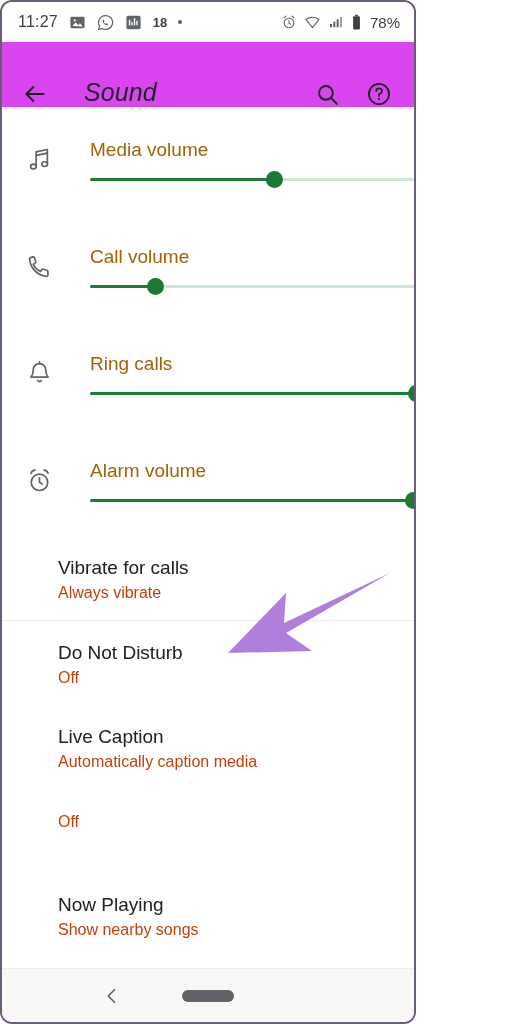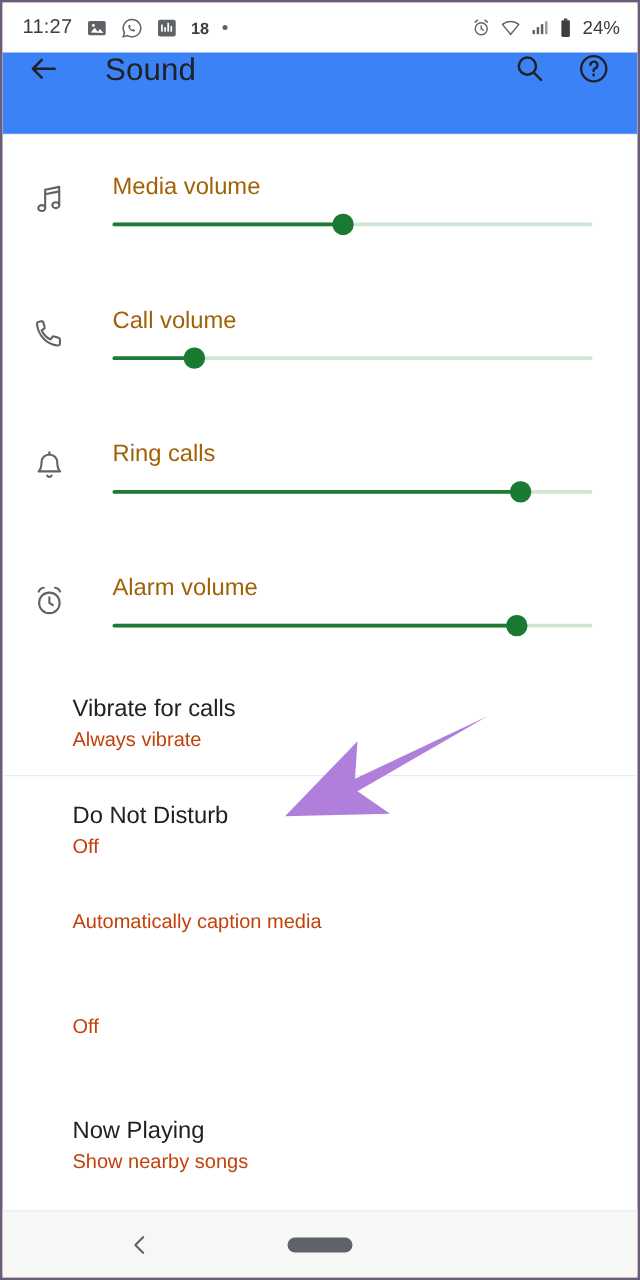--- a/index.html
+++ b/index.html
@@ -3,27 +3,28 @@
 <meta charset="utf-8">
 <style>
   * { box-sizing: border-box; margin: 0; padding: 0; }
   html, body {
     width: 512px; height: 1024px;
     font-family: "Liberation Sans", sans-serif;
     background: #ffffff;
   }
   #screen {
     position: relative;
-    width: 512px; height: 1024px;
+    width: 416px; height: 1024px;
     background: #ffffff;
     border-left: 2px solid #6c5c77;
     border-right: 2px solid #6c5c77;
     border-top: 2px solid #6c5c77;
     border-bottom: 2px solid #6c5c77;
     overflow: hidden;
+    border-radius: 12px;
   }
 
   
   .statusbar {
     height: 40px;
     display: flex; align-items: center;
     padding: 0 14px 0 16px;
     background: #ffffff;
   }
   .status-left { display: flex; align-items: center; gap: 11px; flex: 1; }
@@ -35,24 +36,25 @@
   .status-dot {
     width: 4px; height: 4px; border-radius: 50%;
     background: #5f6368; display: inline-block;
   }
   .batt-text { font-size: 15px; color: #3c4043; margin-left: 1px; }
   .ico { display: inline-flex; align-items: center; }
 
   
   .appbar {
     height: 66px;
-    display: flex; align-items: flex-start;
+    display: flex; align-items: flex-end;
     padding: 0 22px 0 20px;
-    background: #3b82f6;
+    background: #d946ef;
     border-bottom: 1px solid #eceff1;
+    font-style: italic;
   }
   .appbar-title {
     font-size: 25px; color: #202124;
     margin-left: 36px; flex: 1;
     letter-spacing: .1px;
   }
   .appbar-action { margin-left: 26px; display: flex; align-items: center; }
 
   
   .slider-row {
@@ -176,21 +178,21 @@
           <rect x="13" y="8" width="3" height="12" fill="#5f6368"></rect>
           <rect x="18" y="4.5" width="3" height="15.5" fill="#9aa0a6"></rect>
         </svg>
       </span>
       <span class="ico">
         <svg width="11" height="17" viewBox="0 0 12 24">
           <rect x="4" y="1" width="4" height="2" rx="0.6" fill="#3c4043"></rect>
           <rect x="1.2" y="3" width="9.6" height="19" rx="1.6" fill="#3c4043"></rect>
         </svg>
       </span>
-      <span class="batt-text">24%</span>
+      <span class="batt-text">78%</span>
     </div>
   </div>
 
   <div class="appbar">
     <span class="ico">
       <svg width="26" height="26" viewBox="0 0 24 24">
         <path d="M20 12H4M10.5 5.5L4 12l6.5 6.5" fill="none" stroke="#202124" stroke-width="1.9" stroke-linecap="round" stroke-linejoin="round"></path>
       </svg>
     </span>
     <span class="appbar-title">Sound</span>
@@ -278,20 +280,21 @@
   </div>
 
   <div class="section-divider"></div>
 
   <div class="list-item">
     <div class="list-title">Do Not Disturb</div>
     <div class="list-sub">Off</div>
   </div>
 
   <div class="list-item">
+    <div class="list-title">Live Caption</div>
     <div class="list-sub">Automatically caption media</div>
   </div>
 
   <div class="list-item">
     <div class="list-sub">Off</div>
   </div>
 
   <div class="list-item">
     <div class="list-title">Now Playing</div>
     <div class="list-sub">Show nearby songs</div>

